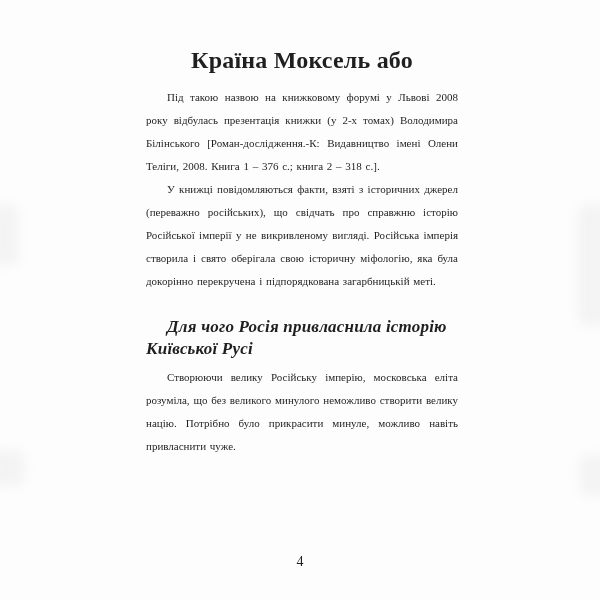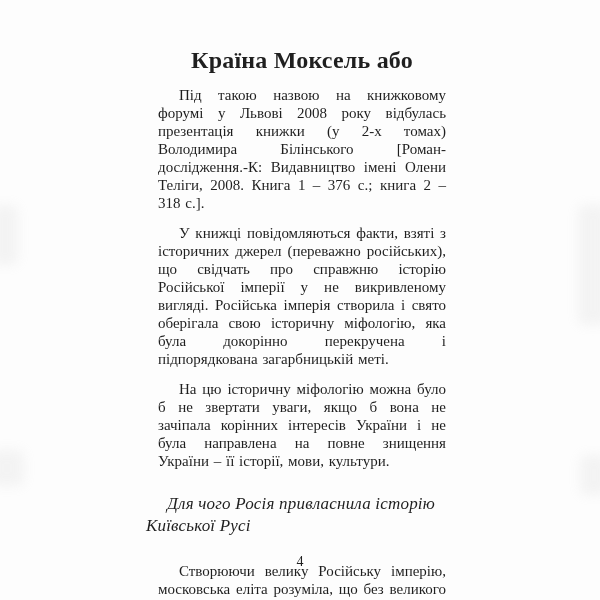--- a/index.html
+++ b/index.html
@@ -44,31 +44,31 @@
   .title {
     margin: 0 0 12px 0;
     text-align: center;
     font-size: 24px;
     font-weight: bold;
     line-height: 28px;
     letter-spacing: 0.2px;
   }
   .title .line { display: block; }
   p.body {
-    margin: 12px;
-    font-size: 15px;
-    line-height: 18px;
+    margin: 0;
+    font-size: 11px;
+    line-height: 23px;
     text-align: justify;
     text-indent: 21px;
     word-spacing: 1px;
   }
   h2.section {
-    margin: 23px 0 25px 0;
+    margin: 23px 0 6px 0;
     font-size: 17px;
-    font-weight: normal;
+    font-weight: bold;
     font-style: italic;
     line-height: 22px;
     text-align: left;
     text-indent: 21px;
     letter-spacing: 0.2px;
   }
   .page-number {
     position: absolute;
     left: 0;
     top: 554px;
@@ -90,21 +90,20 @@
   <div class="content">
 
     <h1 class="title">
       <span class="line">Країна Моксель або</span>
     </h1>
 
     <p class="body">Під такою назвою на книжковому форумі у Львові 2008 року відбулась презентація книжки (у 2-х томах) Володимира Білінського [Роман-дослідження.-К: Видавництво імені Олени Теліги, 2008. Книга 1 – 376 с.; книга 2 – 318 с.].</p>
 
     <p class="body">У книжці повідомляються факти, взяті з історичних джерел (переважно російських), що свідчать про справжню історію Російської імперії у не викривленому вигляді. Російська імперія створила і свято оберігала свою історичну міфологію, яка була докорінно перекручена і підпорядкована загарбницькій меті.</p>
 
-    <p class="body">На цю історичну міфологію можна було б не звертати уваги, якщо б вона не зачіпала корінних інтересів України і не була направлена на повне знищення України – її історії, мови, культури.</p>
 
     <h2 class="section">Для чого Росія привласнила історію Київської Русі</h2>
 
     <p class="body">Створюючи велику Російську імперію, московська еліта розуміла, що без великого минулого неможливо створити велику націю. Потрібно було прикрасити минуле, можливо навіть привласнити чуже.</p>
 
   </div>
 
   <div class="page-number">4</div>
 
 </div>

